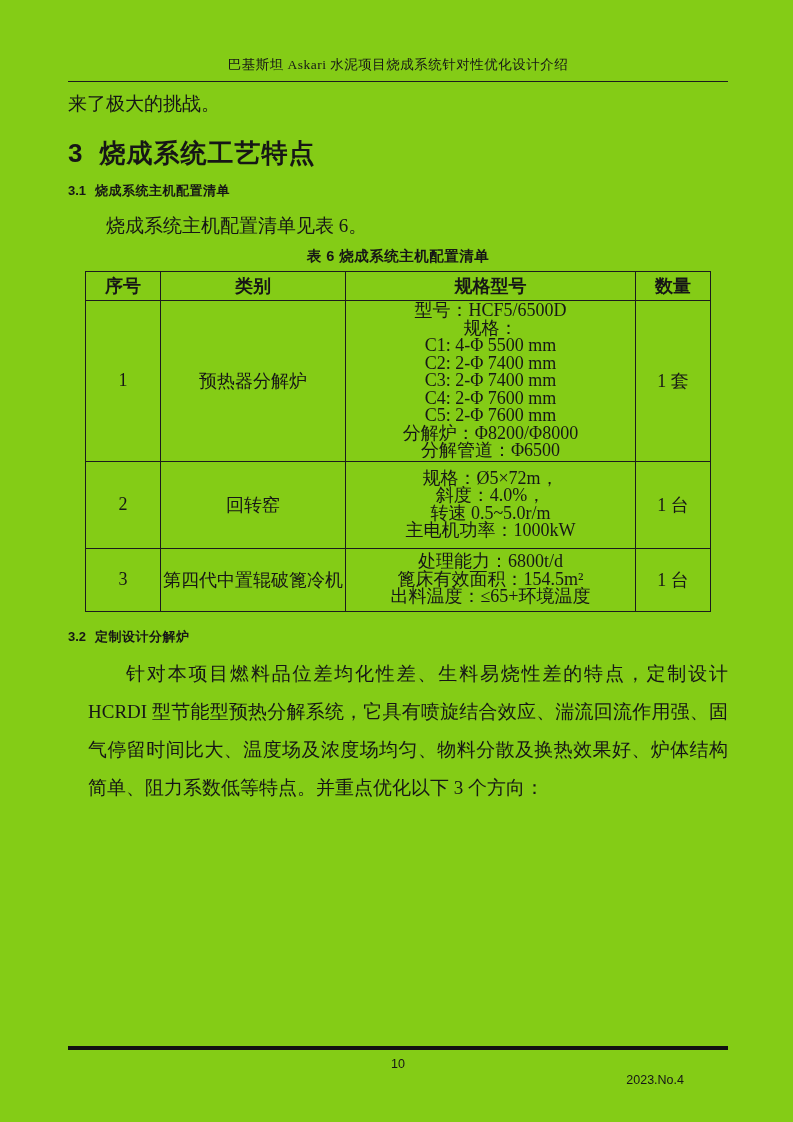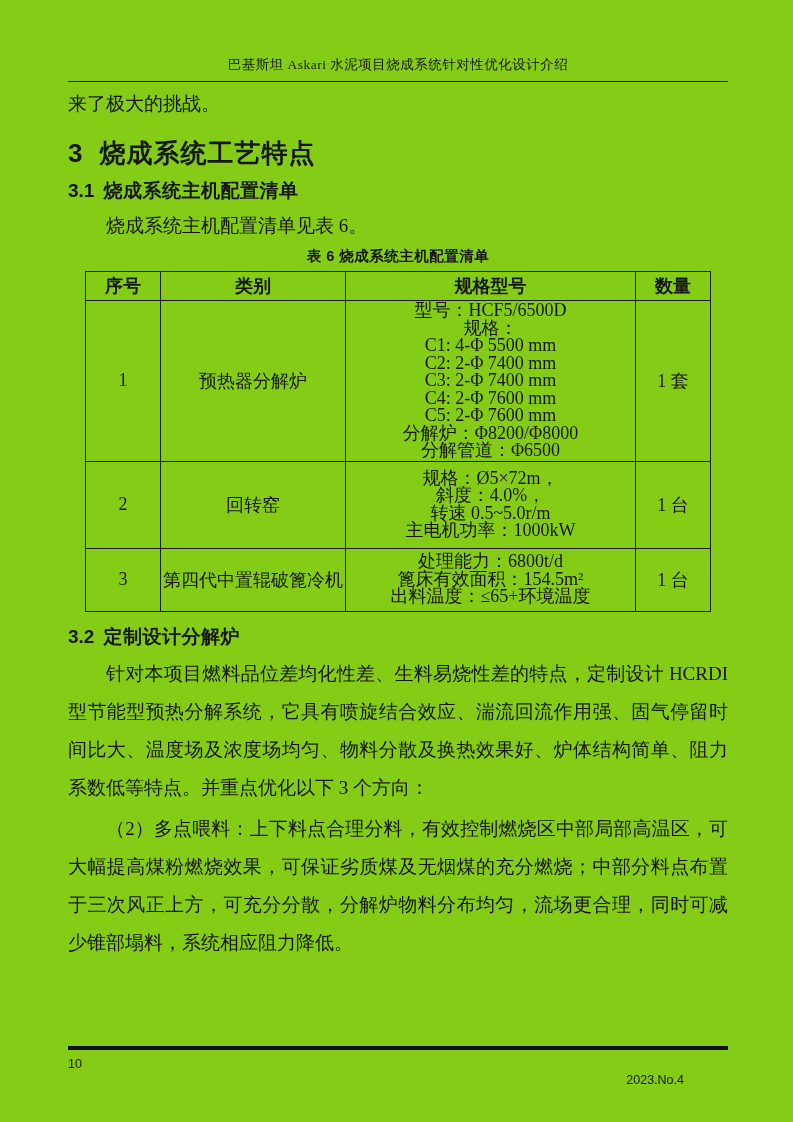--- a/index.html
+++ b/index.html
@@ -40,21 +40,21 @@
     font-size: 26px;
     line-height: 32px;
     letter-spacing: 1px;
   }
   h1.sec .sec-num { margin-right: 17px; letter-spacing: 0; }
 
   h2.sec {
     margin-top: 8px;
     font-family: "Liberation Sans", "DejaVu Sans", sans-serif;
     font-weight: bold;
-    font-size: 19px;
+    font-size: 13px;
     line-height: 28px;
     letter-spacing: 0.5px;
   }
   h2.sec .sec-num { margin-right: 9px; letter-spacing: 0; }
 
   .body-line {
     margin-top: 6px;
     font-size: 19px;
     line-height: 30px;
     text-indent: 2em;
@@ -98,40 +98,41 @@
   tr.r1 td { height: 158px; }
   tr.r2 td { height: 87px; }
   tr.r3 td { height: 63px; }
 
   p.para {
     margin-top: 3px;
     font-size: 19px;
     line-height: 38px;
     text-indent: 2em;
     text-align: justify;
+    margin-left: 20px;
   }
   p.para.first { margin-top: 4px; }
 
   
   .footer {
     position: absolute;
     left: 68px;
     width: 660px;
     top: 1046px;
   }
   .footer-rule { height: 3.5px; background: #111; }
   .footer-row {
     position: relative;
     margin-top: 5px;
     height: 18px;
     font-family: "Liberation Sans", "DejaVu Sans", sans-serif;
     font-size: 12.5px;
     line-height: 18px;
   }
-  .footer-page { }
+  .footer-page { text-align: center; }
   .footer-issue { position: absolute; right: 44px; top: 16px; }
 </style>
 </head>
 <body>
 
 <div class="page">
 
   <div class="content">
     <div class="running-head">巴基斯坦 Askari 水泥项目烧成系统针对性优化设计介绍</div>
 
@@ -201,21 +202,20 @@
         <td>1 台</td>
       </tr>
     </tbody>
       </table>
 
     <h2 class="sec" style="margin-top:11px">
       <span class="sec-num">3.2</span><span>定制设计分解炉</span>
     </h2>
 
     <p class="para first">针对本项目燃料品位差均化性差、生料易烧性差的特点，定制设计 HCRDI 型节能型预热分解系统，它具有喷旋结合效应、湍流回流作用强、固气停留时间比大、温度场及浓度场均匀、物料分散及换热效果好、炉体结构简单、阻力系数低等特点。并重点优化以下 3 个方向：</p>
-    <p class="para">（2）多点喂料：上下料点合理分料，有效控制燃烧区中部局部高温区，可大幅提高煤粉燃烧效果，可保证劣质煤及无烟煤的充分燃烧；中部分料点布置于三次风正上方，可充分分散，分解炉物料分布均匀，流场更合理，同时可减少锥部塌料，系统相应阻力降低。</p>
   </div>
 
   <div class="footer">
     <div class="footer-rule"></div>
     <div class="footer-row">
       <div class="footer-page">10</div>
       <div class="footer-issue">2023.No.4</div>
     </div>
   </div>
 

